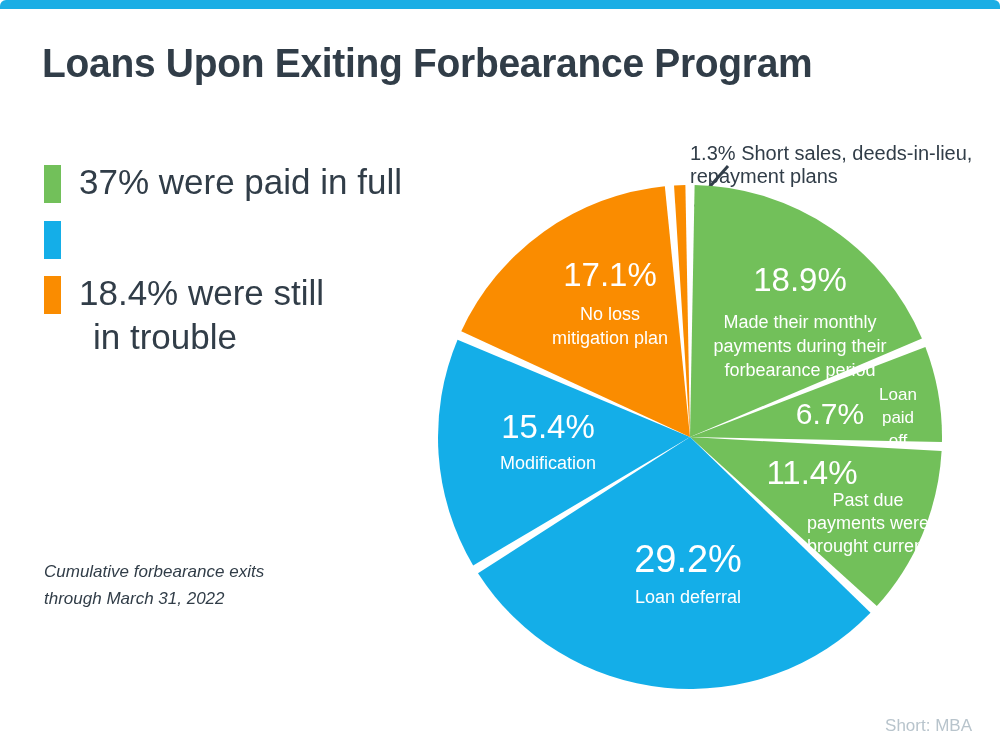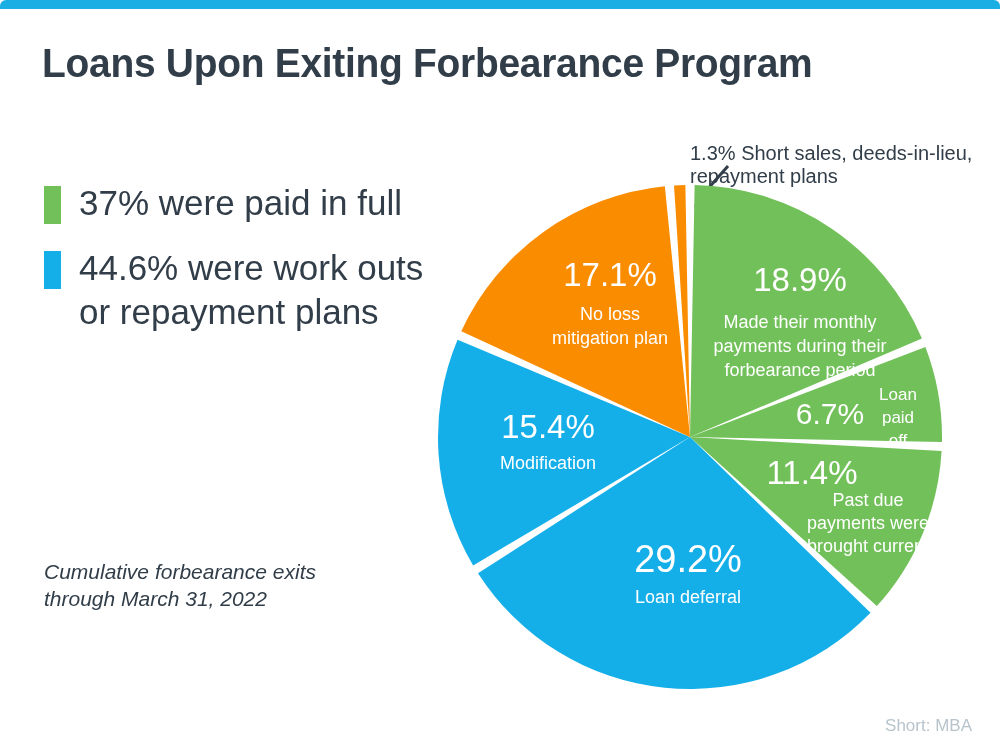--- a/index.html
+++ b/index.html
@@ -45,21 +45,20 @@
   
   #legend {
     position: absolute;
     left: 44px; top: 160px;
     width: 430px;
   }
   .legend-row {
     display: flex;
     align-items: flex-start;
     margin-bottom: 12px;
-    margin-top: 21px;
   }
   .legend-chip {
     flex: 0 0 auto;
     width: 17px;
     height: 38px;
     margin-top: 5px;
     margin-right: 18px;
   }
   .legend-chip.green  { background: #72C05A; }
   .legend-chip.blue   { background: #14AEE8; }
@@ -69,21 +68,21 @@
     line-height: 44px;
     color: #313D48;
   }
   .legend-text .indent { display: block; padding-left: 14px; }
 
   
   #caption {
     position: absolute;
     left: 44px; top: 558px;
     width: 400px;
-    font-size: 21px;
+    font-size: 17px;
     line-height: 27px;
     font-style: italic;
     color: #313D48;
   }
   #caption .strong { font-weight: normal; }
 
   
   #source {
     position: absolute;
     right: 28px; bottom: 14px;
@@ -144,26 +143,29 @@
 
     <div class="legend-row">
       <span class="legend-chip green"></span>
       <span class="legend-text">
         <span>37% were paid in full</span>
       </span>
     </div>
 
     <div class="legend-row">
       <span class="legend-chip blue"></span>
+    </div>
+
+    <div class="legend-row">
+      <span class="legend-chip orange"></span>
       <span class="legend-text">
-        <span>44.6% were work outs</span>
-        <span class="indent" style="padding-left:0">or repayment plans</span>
+        <span>18.4% were still</span>
+        <span class="indent">in trouble</span>
       </span>
     </div>
-
 
   </div>
 
   <div id="caption">
     <div>Cumulative forbearance exits</div>
     <div class="strong">through March 31, 2022</div>
   </div>
 
   <div id="source">Short: MBA</div>
 

